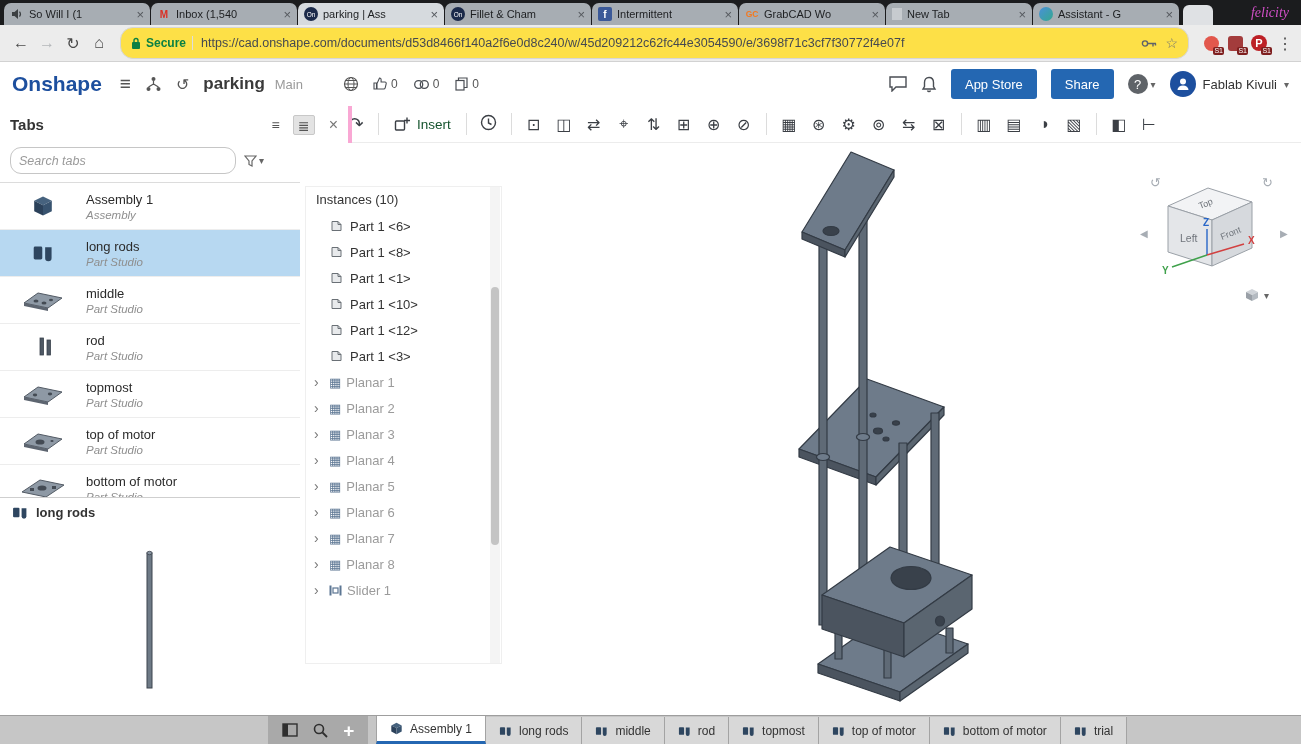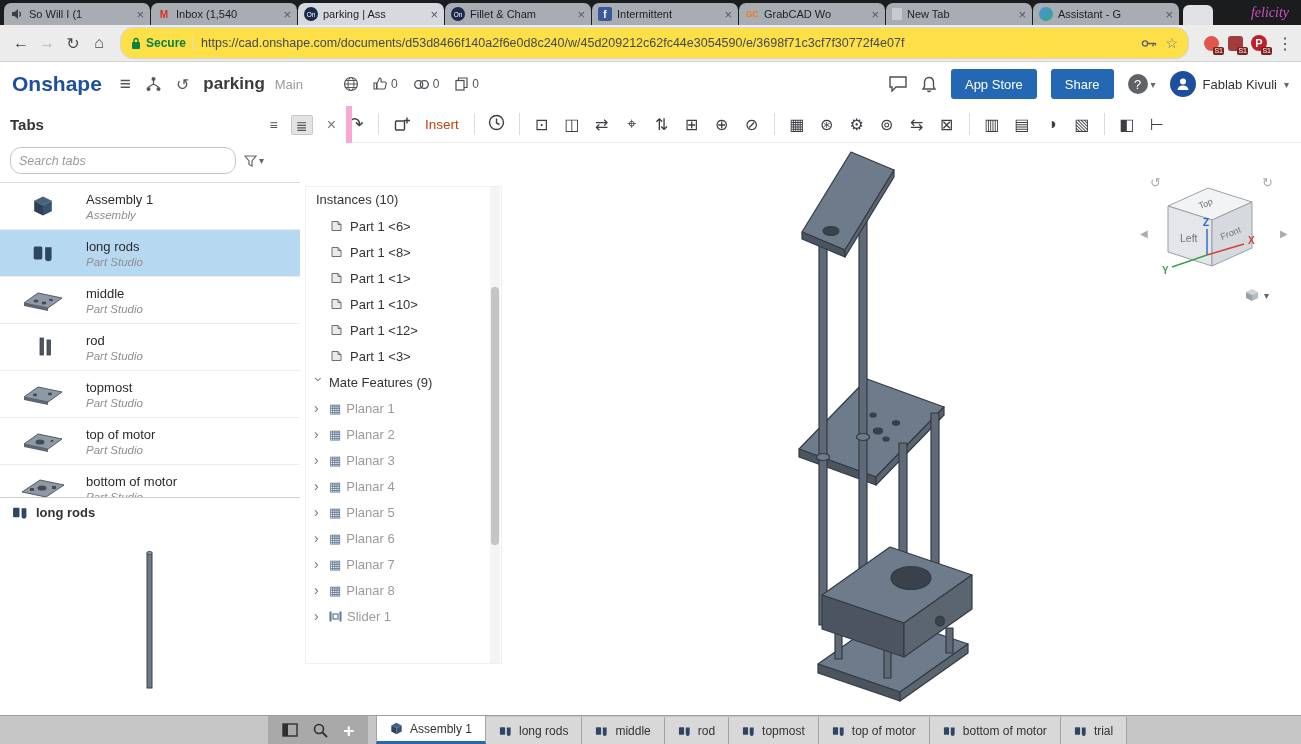--- a/index.html
+++ b/index.html
@@ -52,24 +52,24 @@
   .help-circle { width:20px; height:20px; border-radius:50%; background:#5f6368; color:#fff; font-size:13px; display:flex; align-items:center; justify-content:center; }
   .caret { font-size:10px; color:#666; }
   .avatar { width:26px; height:26px; border-radius:50%; background:#1d4f9e; display:flex; align-items:center; justify-content:center; }
   .user-name { font-size:13px; color:#333; }
 
   
   .asm-toolbar { position:absolute; left:300px; top:106px; width:1001px; height:37px; background:#fff; border-left:1px solid #d8d8d8; border-bottom:1px solid #ececec; display:flex; align-items:center; padding-left:10px; }
   .ticon { width:30px; text-align:center; font-size:16px; color:#3b3f45; flex:none; }
   .ticon.big { font-size:18px; }
   .tsep { width:1px; height:22px; background:#dcdcdc; margin:0 7px; flex:none; }
-  .insert-btn { display:flex; align-items:center; gap:14px; padding:0 8px; font-size:13.5px; color:#c2410c; flex:none; }
-
-  
-  .sidebar { position:absolute; left:0; top:106px; width:352px; height:609px; background:#fff; border-right:6px solid #f9a8d4; }
+  .insert-btn { display:flex; align-items:center; gap:6px; padding:0 8px; font-size:13.5px; color:#14532d; flex:none; }
+
+  
+  .sidebar { position:absolute; left:0; top:106px; width:352px; height:609px; background:#fff; border-right:4px solid #f9a8d4; }
   .side-head { height:37px; display:flex; align-items:center; padding:0 10px; }
   .side-title { font-size:15px; font-weight:bold; color:#333; }
   .side-head-icons { margin-left:auto; display:flex; align-items:center; gap:6px; }
   .viewtoggle { width:22px; height:20px; text-align:center; font-size:14px; color:#555; line-height:20px; }
   .viewtoggle.pressed { background:#e3e3e3; border:1px solid #c8c8c8; border-radius:2px; }
   .side-close { font-size:16px; color:#777; margin-left:8px; }
   .side-search { padding:4px 10px 8px 10px; display:flex; align-items:center; gap:8px; }
   .search-input { width:226px; height:27px; border:1px solid #c6c6c6; border-radius:11px; font-size:12.5px; padding:0 8px; font-family:"Liberation Sans",sans-serif; color:#333; }
   .search-input::placeholder { font-style:italic; color:#9a9a9a; }
   .funnel-btn { display:flex; align-items:center; gap:2px; color:#666; }
@@ -555,24 +555,20 @@
           </svg>
         <span>Part 1 &lt;12&gt;</span>
       </div>
       <div class="trow">
         <svg width="13" height="12" viewBox="0 0 13 12">
             <path d="M2 1.5h6l3 3v6H2z" fill="#e8eaec" stroke="#6a7076"></path>
             <path d="M8 1.5v3h3" fill="none" stroke="#6a7076"></path>
           </svg>
         <span>Part 1 &lt;3&gt;</span>
       </div>
-      <div class="tmhead">
-        <span class="chev down">›</span>
-        <span>Mate Features (9)</span>
-      </div>
       <div class="tmrow">
         <span class="chev">›</span>
         <span class="planar-glyph">▦</span>
         <span>Planar 1</span>
       </div>
       <div class="tmrow">
         <span class="chev">›</span>
         <span class="planar-glyph">▦</span>
         <span>Planar 2</span>
       </div>

